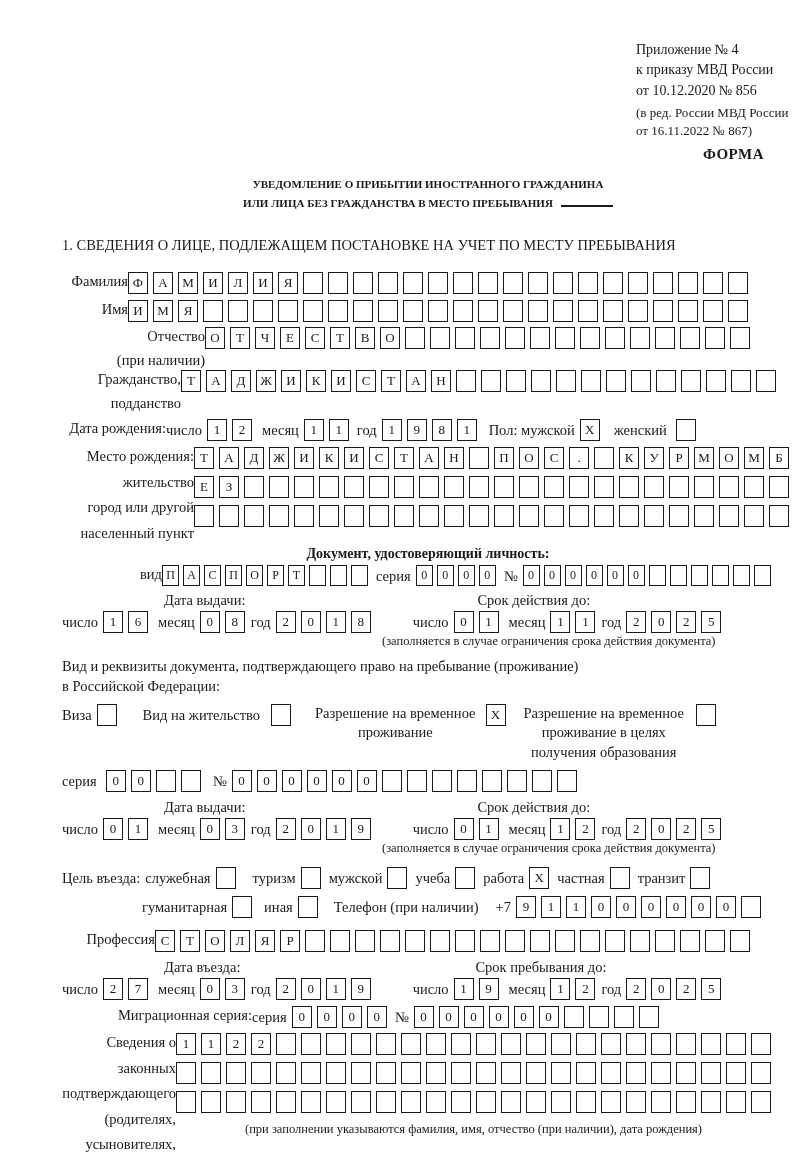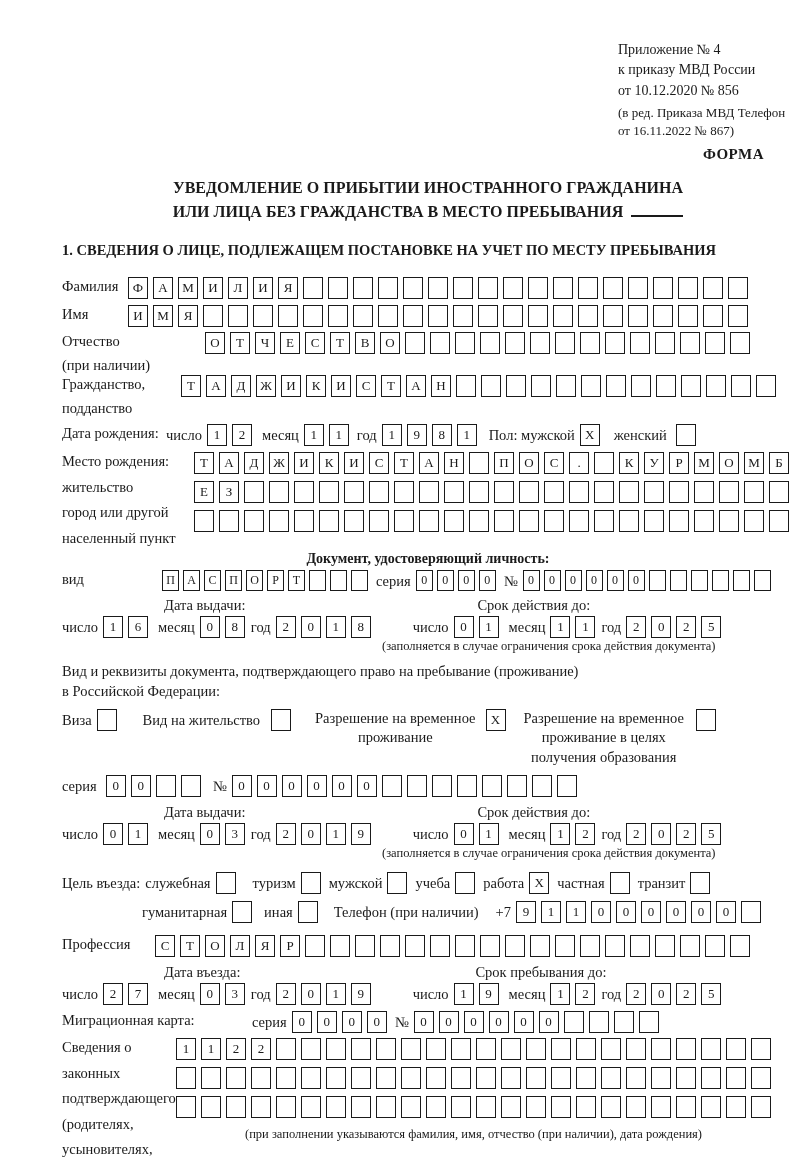--- a/index.html
+++ b/index.html
@@ -1,28 +1,28 @@
 <!DOCTYPE html>
 <html><head>
 <meta charset="utf-8">
 <style>
   html,body{margin:0;padding:0;background:#ffffff;}
   .page{
     position:relative;width:800px;height:1163px;background:#fff;color:#1a1a1a;
     font-family:"Liberation Serif","DejaVu Serif",serif;font-size:14.5px;
     box-sizing:border-box;padding:36px 6px 0 62px;overflow:hidden;
   }
-  .annex{position:absolute;left:618px;top:40px;font-size:14px;line-height:1.45;}
+  .annex{position:absolute;left:636px;top:40px;font-size:14px;line-height:1.45;}
   .annex .note-lines{font-size:13px;margin-top:3px;line-height:1.4;}
   .forma{position:absolute;right:36px;top:146px;font-weight:bold;font-size:15px;letter-spacing:.5px;}
-  .title{margin:140px 0 0;text-align:center;font-weight:bold;font-size:16px;line-height:1.5;}
+  .title{margin:140px 0 0;text-align:center;font-weight:bold;font-size:11px;line-height:1.5;}
   .blank{display:inline-block;width:52px;height:12px;border-bottom:2px solid #1a1a1a;margin-left:8px;}
-  .sec{margin:18px 0 0;font-weight:bold;font-size:14.5px;}
+  .sec{margin:26px 0 0;font-weight:normal;font-size:14.5px;}
   .frow{display:flex;align-items:flex-start;}
-  .lblcol{flex:none;line-height:1.35;}
+  .lblcol{flex:none;line-height:1.35;text-align:right;}
   .cells{display:flex;gap:5px;flex:none;}
   .cell{flex:none;width:20px;height:22px;border:1.6px solid #1a1a1a;box-sizing:border-box;
         display:flex;align-items:center;justify-content:center;font-size:13px;}
   .cells.sm{gap:4px;}
   .cells.sm .cell{width:17px;height:21px;font-size:12px;}
   .dlbl{flex:none;margin:3px 5px 0 0;}
   .hdr{flex:none;}
   .note-sm{font-size:12.5px;}
   .center-head{text-align:center;font-weight:bold;font-size:14px;}
   .optlines{flex:none;text-align:center;line-height:1.35;}
@@ -32,21 +32,21 @@
 </head>
 <body>
 
 <div class="page">
 
   <div class="annex">
     <div>Приложение № 4</div>
     <div>к приказу МВД России</div>
     <div>от 10.12.2020 № 856</div>
     <div class="note-lines">
-      <div>(в ред. Приказа МВД Телефон</div>
+      <div>(в ред. России МВД России</div>
       <div>от 16.11.2022 № 867)</div>
     </div>
   </div>
   <div class="forma">ФОРМА</div>
 
   <div class="title">
     <div>УВЕДОМЛЕНИЕ О ПРИБЫТИИ ИНОСТРАННОГО ГРАЖДАНИНА</div>
     <div>
       <span>ИЛИ ЛИЦА БЕЗ ГРАЖДАНСТВА В МЕСТО ПРЕБЫВАНИЯ</span><span class="blank"></span>
     </div>
@@ -600,21 +600,21 @@
     <span class="dlbl" style="margin-left:6px">год</span>
     <div class="cells">
         <div class="cell">2</div>
         <div class="cell">0</div>
         <div class="cell">2</div>
         <div class="cell">5</div>
       </div>
   </div>
 
   <div class="frow" style="margin-top:6px">
-    <div class="lblcol" style="width:190px">Миграционная карта:</div>
+    <div class="lblcol" style="width:190px">Миграционная серия:</div>
     <span class="dlbl">серия</span>
     <div class="cells">
         <div class="cell">0</div>
         <div class="cell">0</div>
         <div class="cell">0</div>
         <div class="cell">0</div>
       </div>
     <span class="dlbl" style="margin-left:8px">№</span>
     <div class="cells">
         <div class="cell">0</div>

